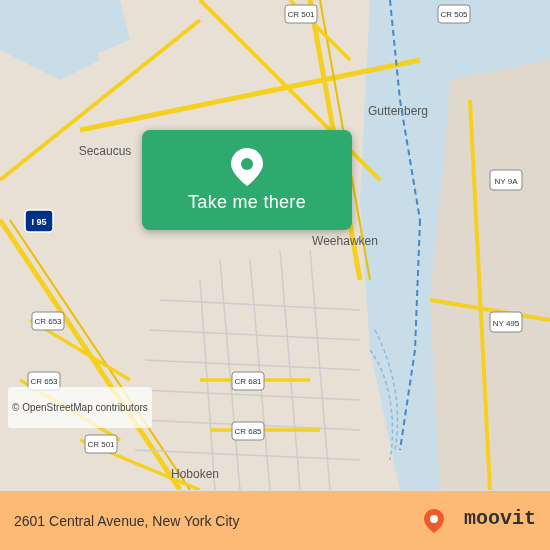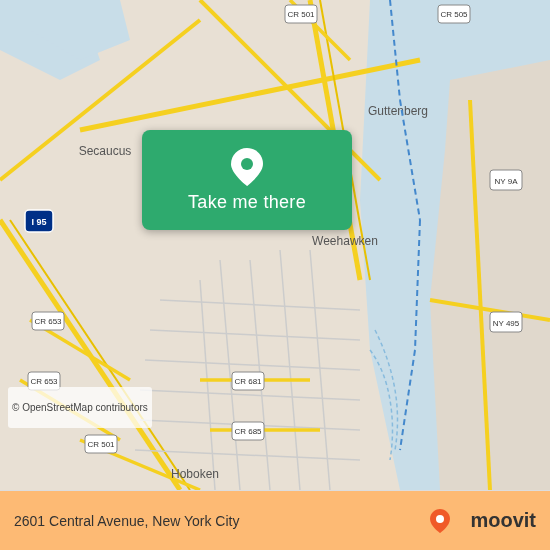--- a/index.html
+++ b/index.html
@@ -99,22 +99,23 @@
       left: 8px;
       font-size: 10px;
       color: #444;
       background: rgba(255,255,255,0.75);
       padding: 15px 4px;
       border-radius: 3px;
     }
 
     #moovit-logo {
       display: flex;
-      align-items: center;
+      align-items: flex-start;
       gap: 16px;
+      font-family: Liberation Mono, monospace;
     }
 
     #moovit-pin {
       width: 28px;
       height: 28px;
     }
 
     #moovit-text {
       font-size: 20px;
       font-weight: bold;

